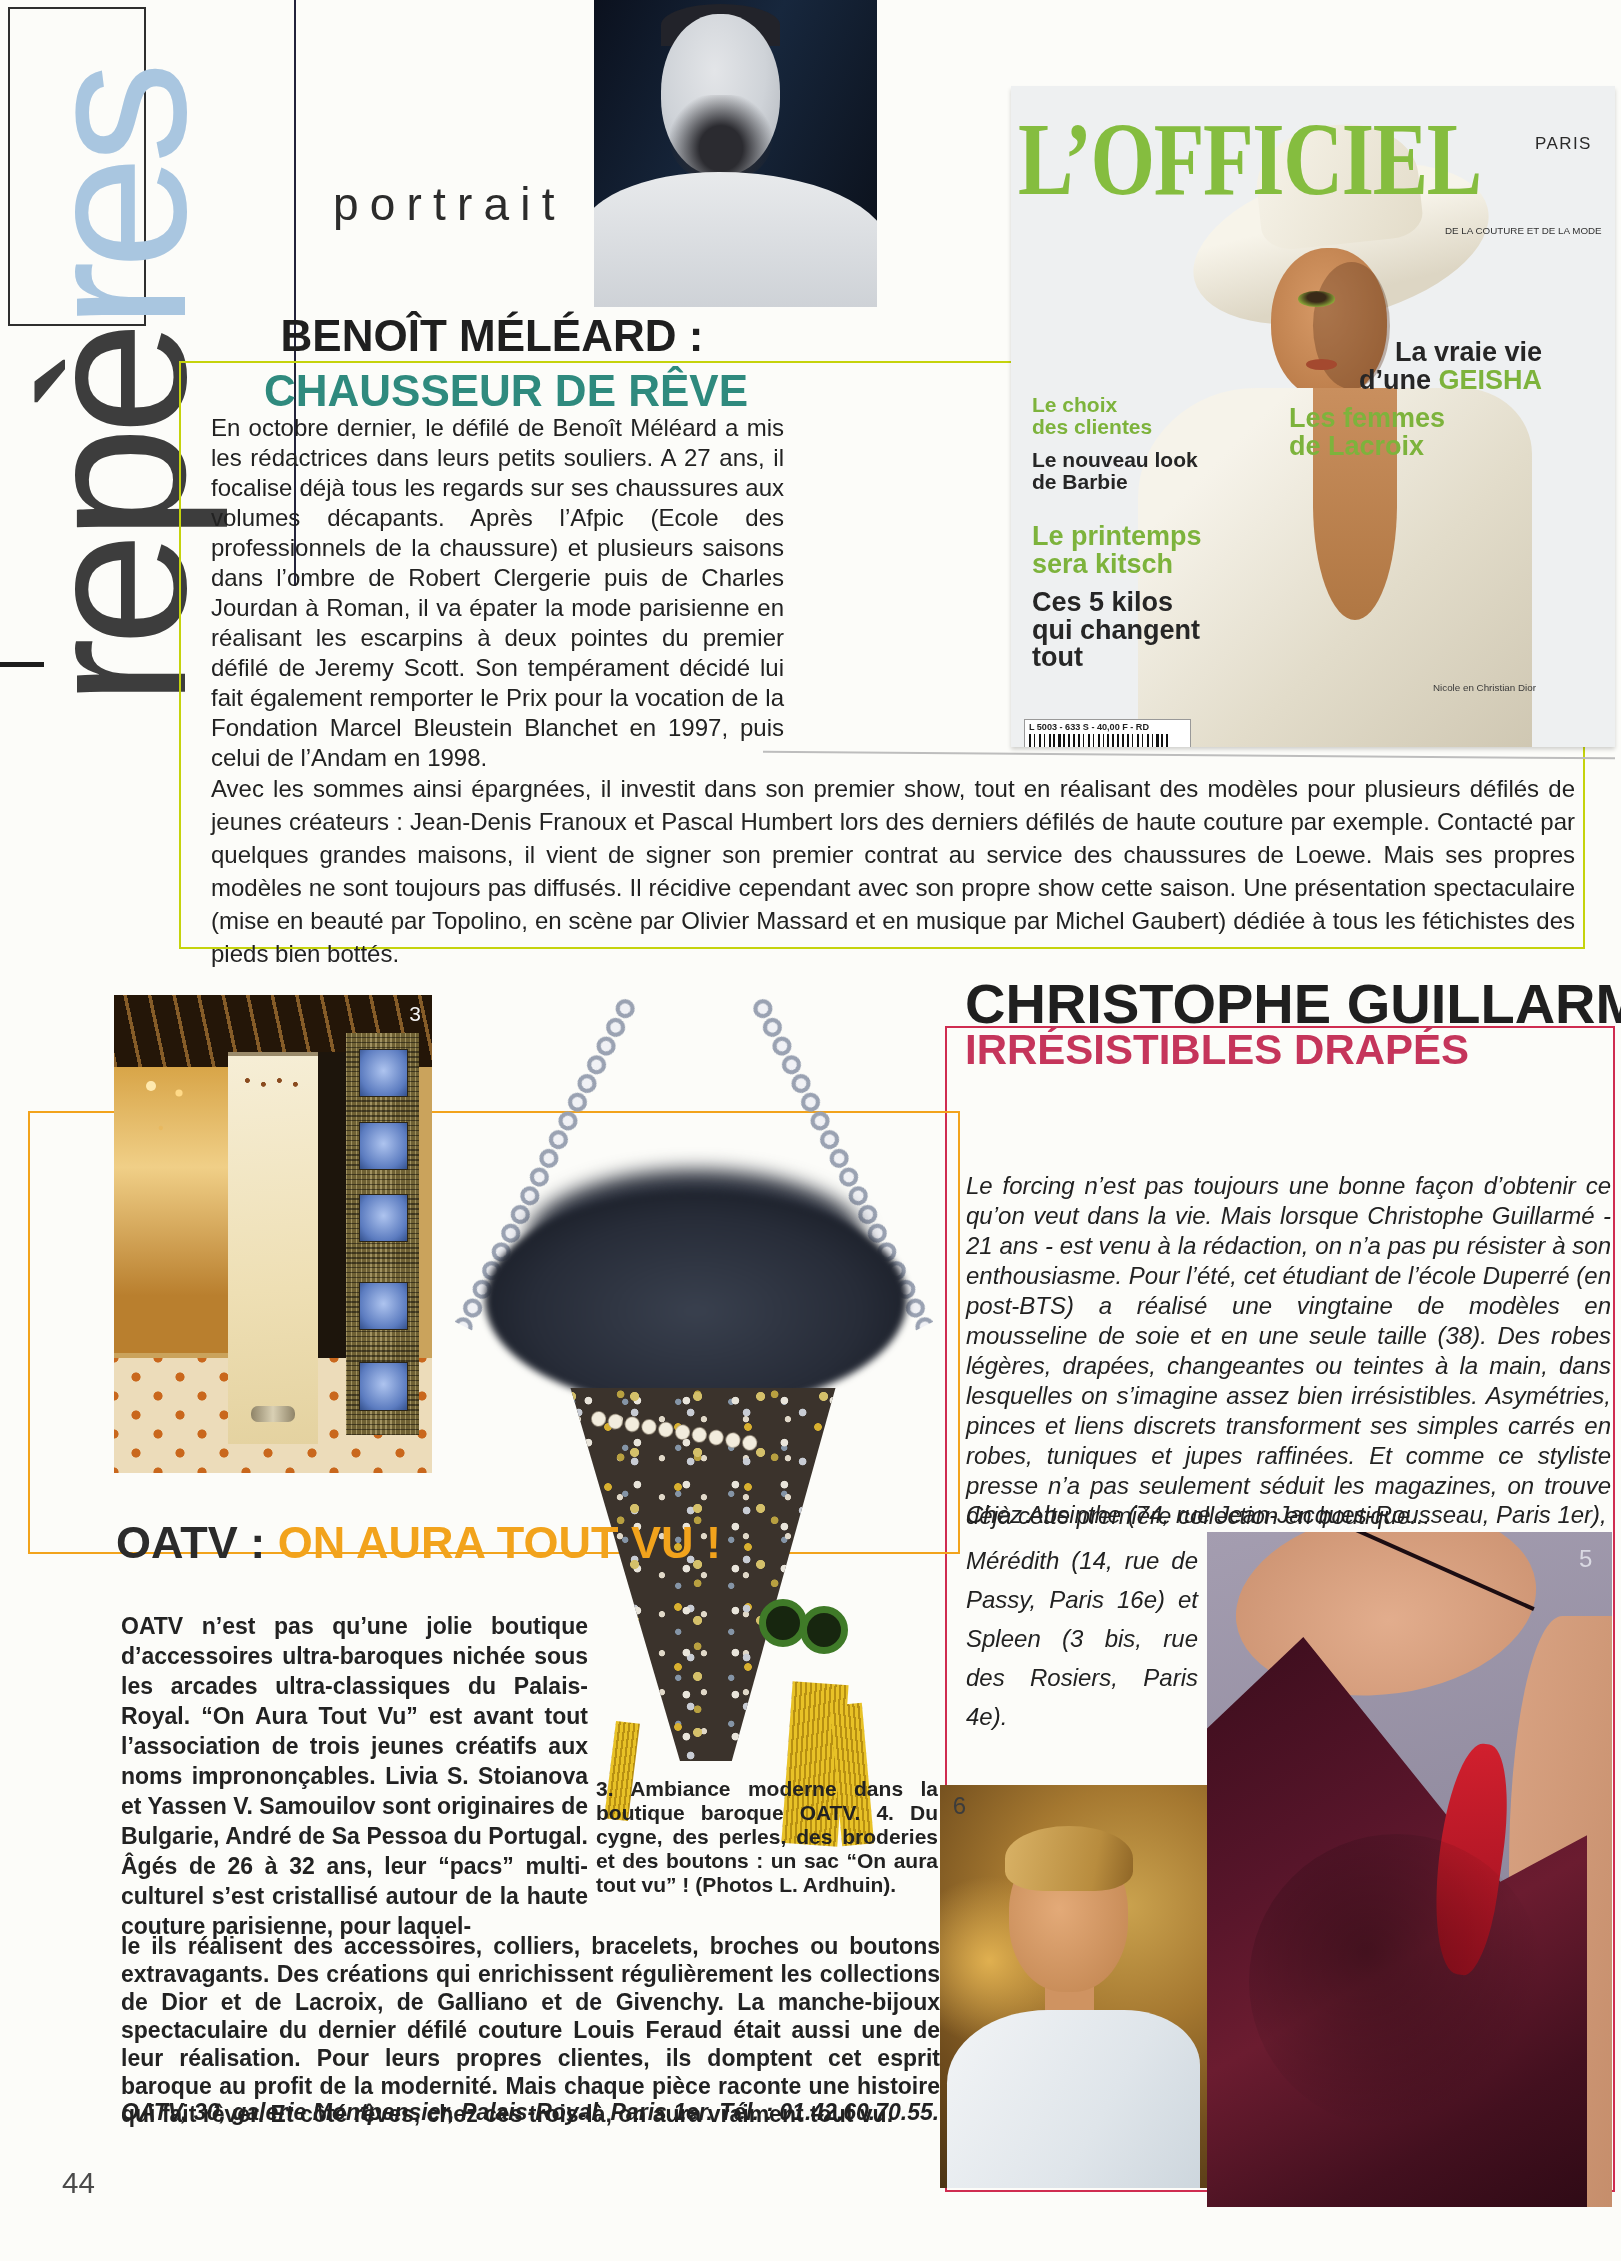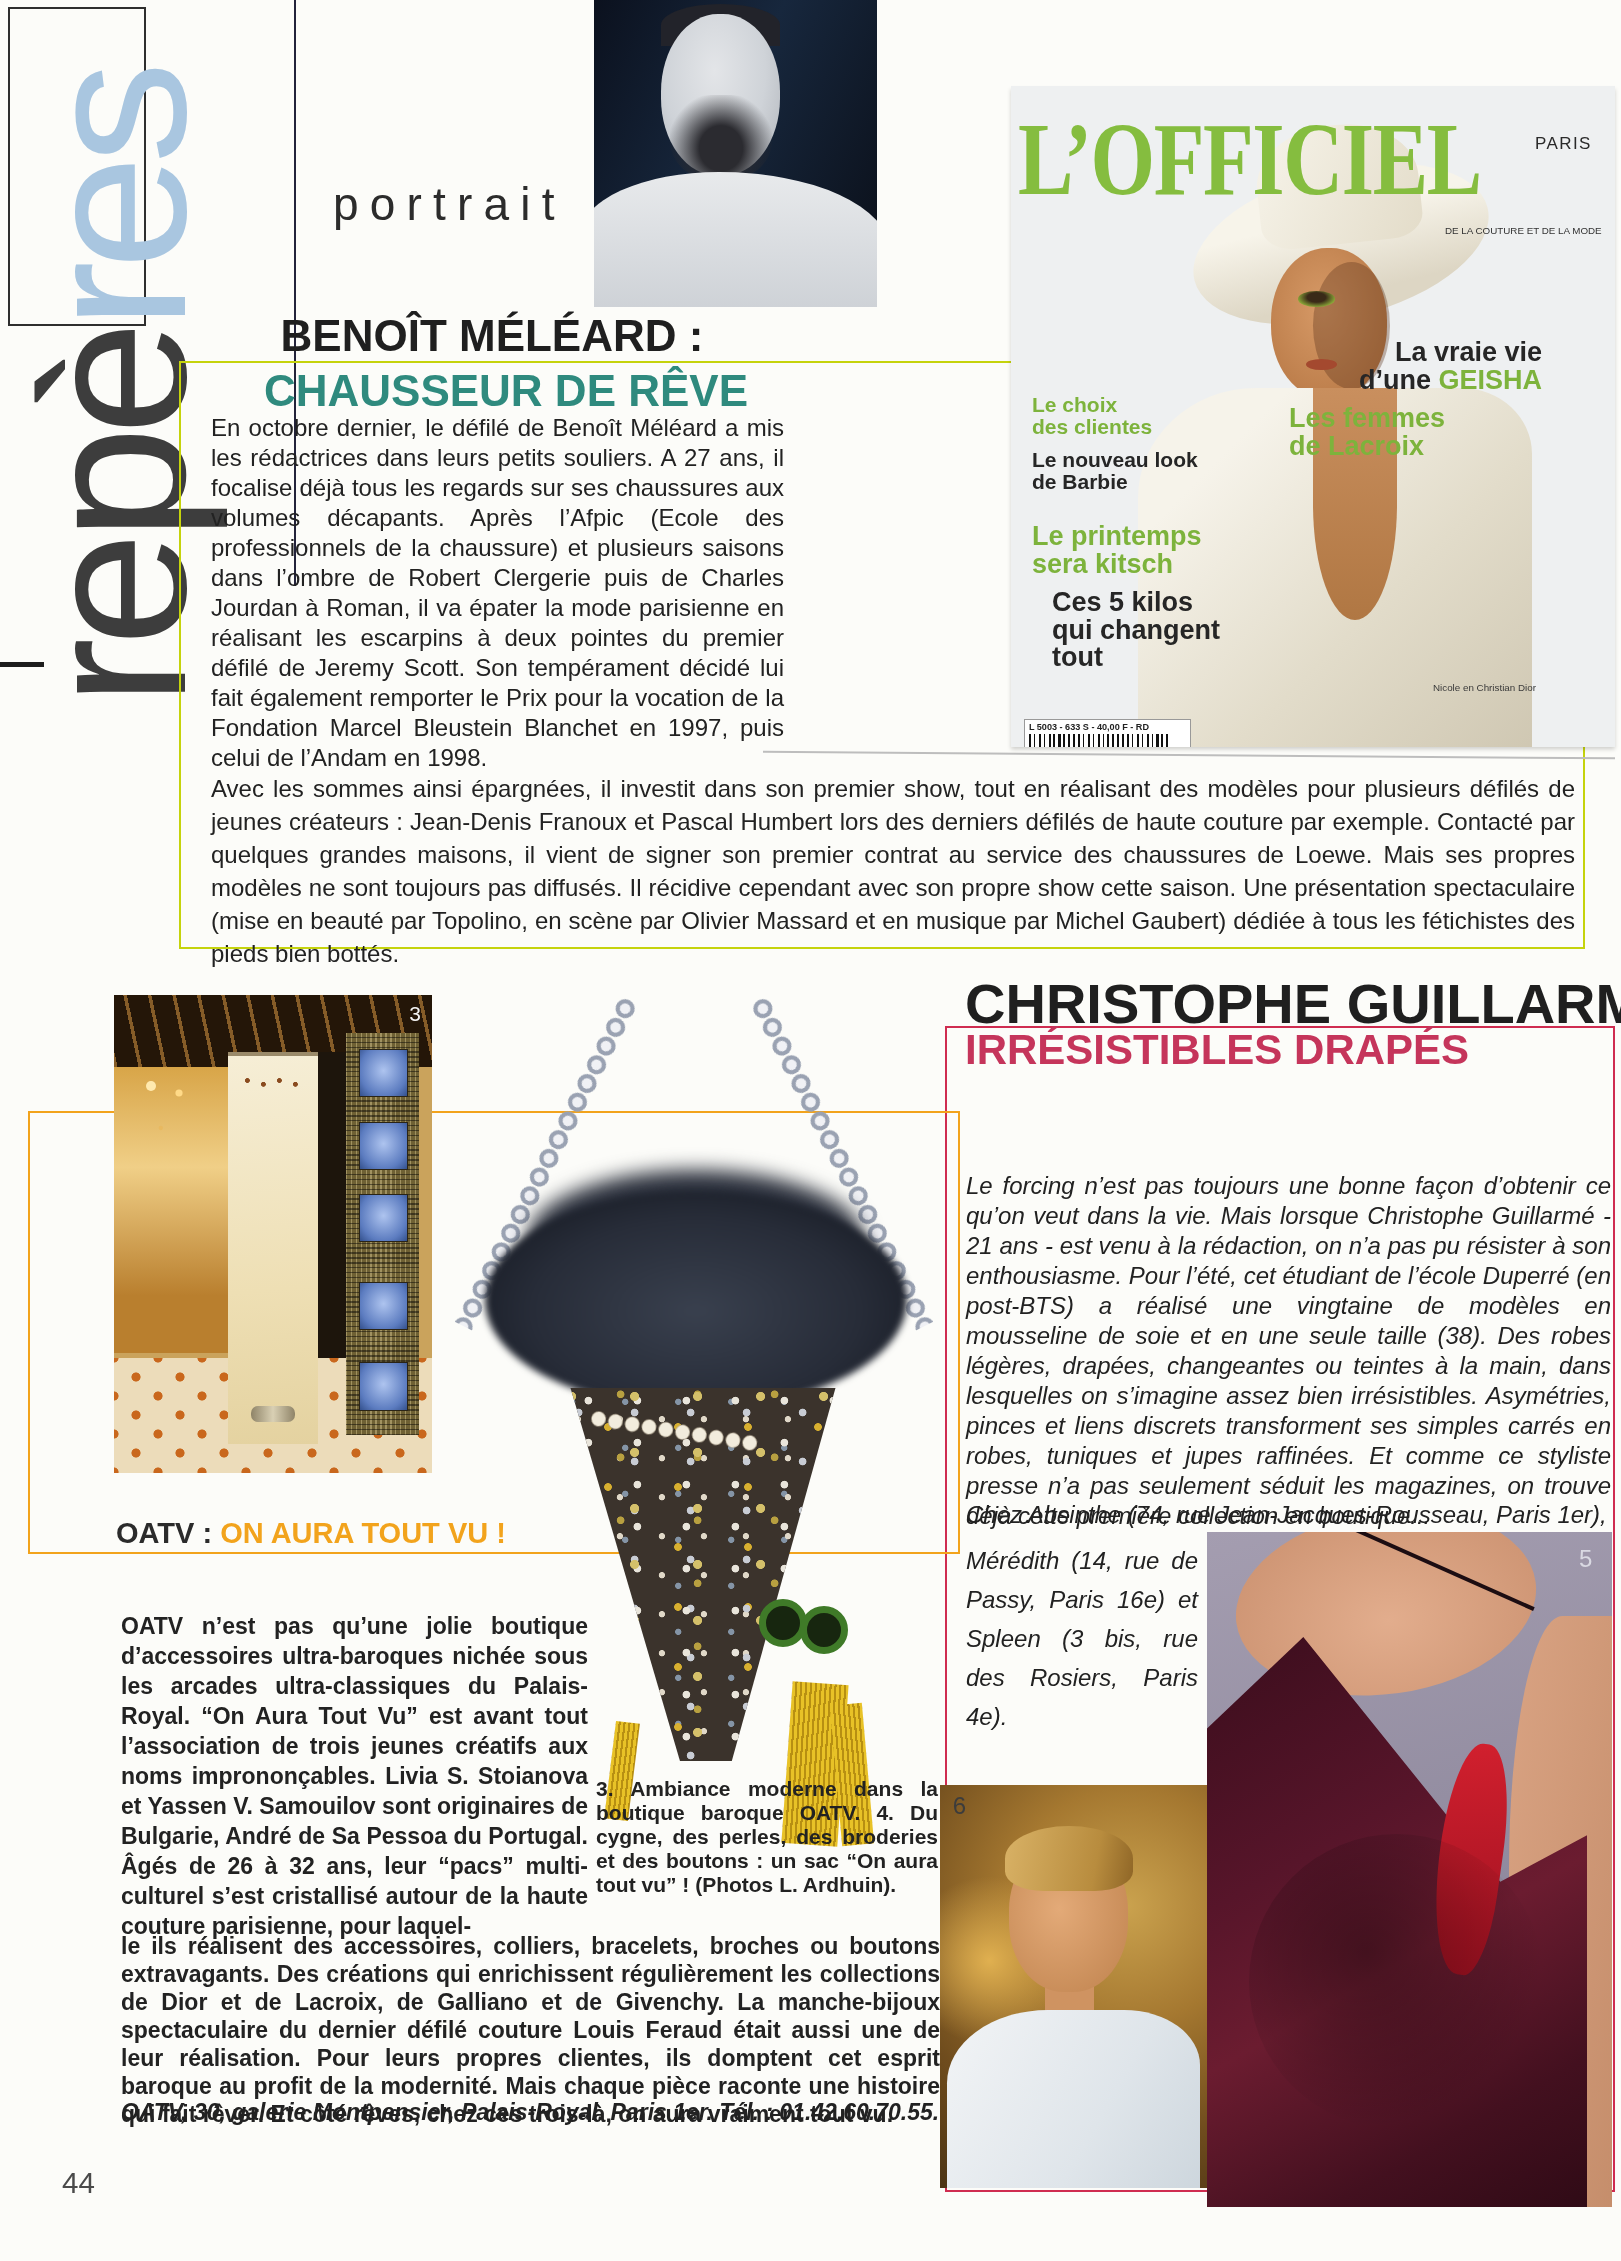--- a/index.html
+++ b/index.html
@@ -61,21 +61,21 @@
   .cv-jacket{left:127px;top:302px;width:394px;height:366px;border-radius:30% 18% 0 0;
         background:linear-gradient(135deg,#f6f3ea 20%,#e2dcca 60%,#cfc7b2 100%);}
   .cv-chest{left:302px;top:302px;width:84px;height:232px;border-radius:0 0 50% 50%;
         background:linear-gradient(180deg,#c98f5e,#b07743);}
   .cv-haute{left:19.7px;top:219px;font-size:60px;color:#4c4c4c;letter-spacing:-1.4px;line-height:.98;}
   .cv-green{color:#7db33c;}
   .cv-black{color:#262626;}
   .cv-it1{left:21px;top:308px;font-size:21px;font-weight:700;line-height:1.05;}
   .cv-it2{left:21px;top:363px;font-size:21px;font-weight:700;line-height:1.05;}
   .cv-it3{left:21px;top:437px;font-size:27px;font-weight:700;line-height:1.02;}
-  .cv-it4{left:21px;top:503px;font-size:27px;font-weight:700;line-height:1.02;margin-left:20px;}
+  .cv-it4{left:21px;top:503px;font-size:27px;font-weight:700;line-height:1.02;}
   .cv-geisha{left:278px;top:252px;width:253px;font-size:27px;font-weight:700;line-height:1.05;
         text-align:right;}
   .cv-lacroix{left:278px;top:318px;width:253px;font-size:27px;font-weight:700;line-height:1.05;
         text-align:left;}
   .cv-barcode{left:12.7px;top:633px;width:165px;height:48px;background:#fff;border:0.7px solid #999;}
   .cv-bc-text{left:4.2px;top:2.1px;font-size:9.1px;font-weight:700;color:#222;white-space:nowrap;}
   .cv-bc-bars{left:4.2px;top:14px;width:141px;height:29.5px;
         background:repeating-linear-gradient(90deg,#111 0 2.1px,#fff 2.1px 4.9px,#111 4.9px 6.3px,#fff 6.3px 9.8px);}
   .cv-credit{left:422px;top:596px;font-size:9.8px;color:#3a3a3a;}
   
@@ -173,21 +173,21 @@
      background-size:17px 15.5px;}
   .ring{position:absolute;width:34px;height:34px;border-radius:50%;border:7.7px solid #3f7a28;
      background:#17260f;}
   .ring1{left:274px;top:696px;}
   .ring2{left:315px;top:703px;}
   .tassel{position:absolute;background:repeating-linear-gradient(90deg,#e8c227 0 2.8px,#b78f12 2.8px 4.9px);}
   .ta1{left:302px;top:780px;width:56px;height:162px;transform:rotate(4deg);}
   .ta2{left:351px;top:801px;width:32px;height:141px;transform:rotate(-5deg);}
   .ta3{left:125px;top:819px;width:24px;height:98px;transform:rotate(7deg);}
   
-  .a3-title{left:116px;top:1517px;font-size:29px;font-weight:700;z-index:3;white-space:nowrap;}
+  .a3-title{left:116px;top:1517px;font-size:45px;font-weight:700;z-index:3;white-space:nowrap;}
   .a3-tb{color:#2b2b2b;}
   .a3-to{color:#f2a31c;}
   .a3-col{left:121px;top:1611px;width:467px;height:327px;font-size:23px;line-height:30px;
      font-weight:700;z-index:3;}
   .a3-cap{left:596px;top:1777px;width:342px;font-size:21px;font-weight:700;line-height:24px;z-index:3;}
   .a3-wide{left:121px;top:1932px;width:819px;font-size:23px;line-height:28px;font-weight:700;z-index:3;}
   .a3-addr{left:121px;top:2099px;width:819px;font-size:23px;font-weight:700;font-style:italic;z-index:3;}
   .pagenum{left:62px;top:2166px;font-size:29.5px;color:#4a4a4a;}
 </style>
 </head>

